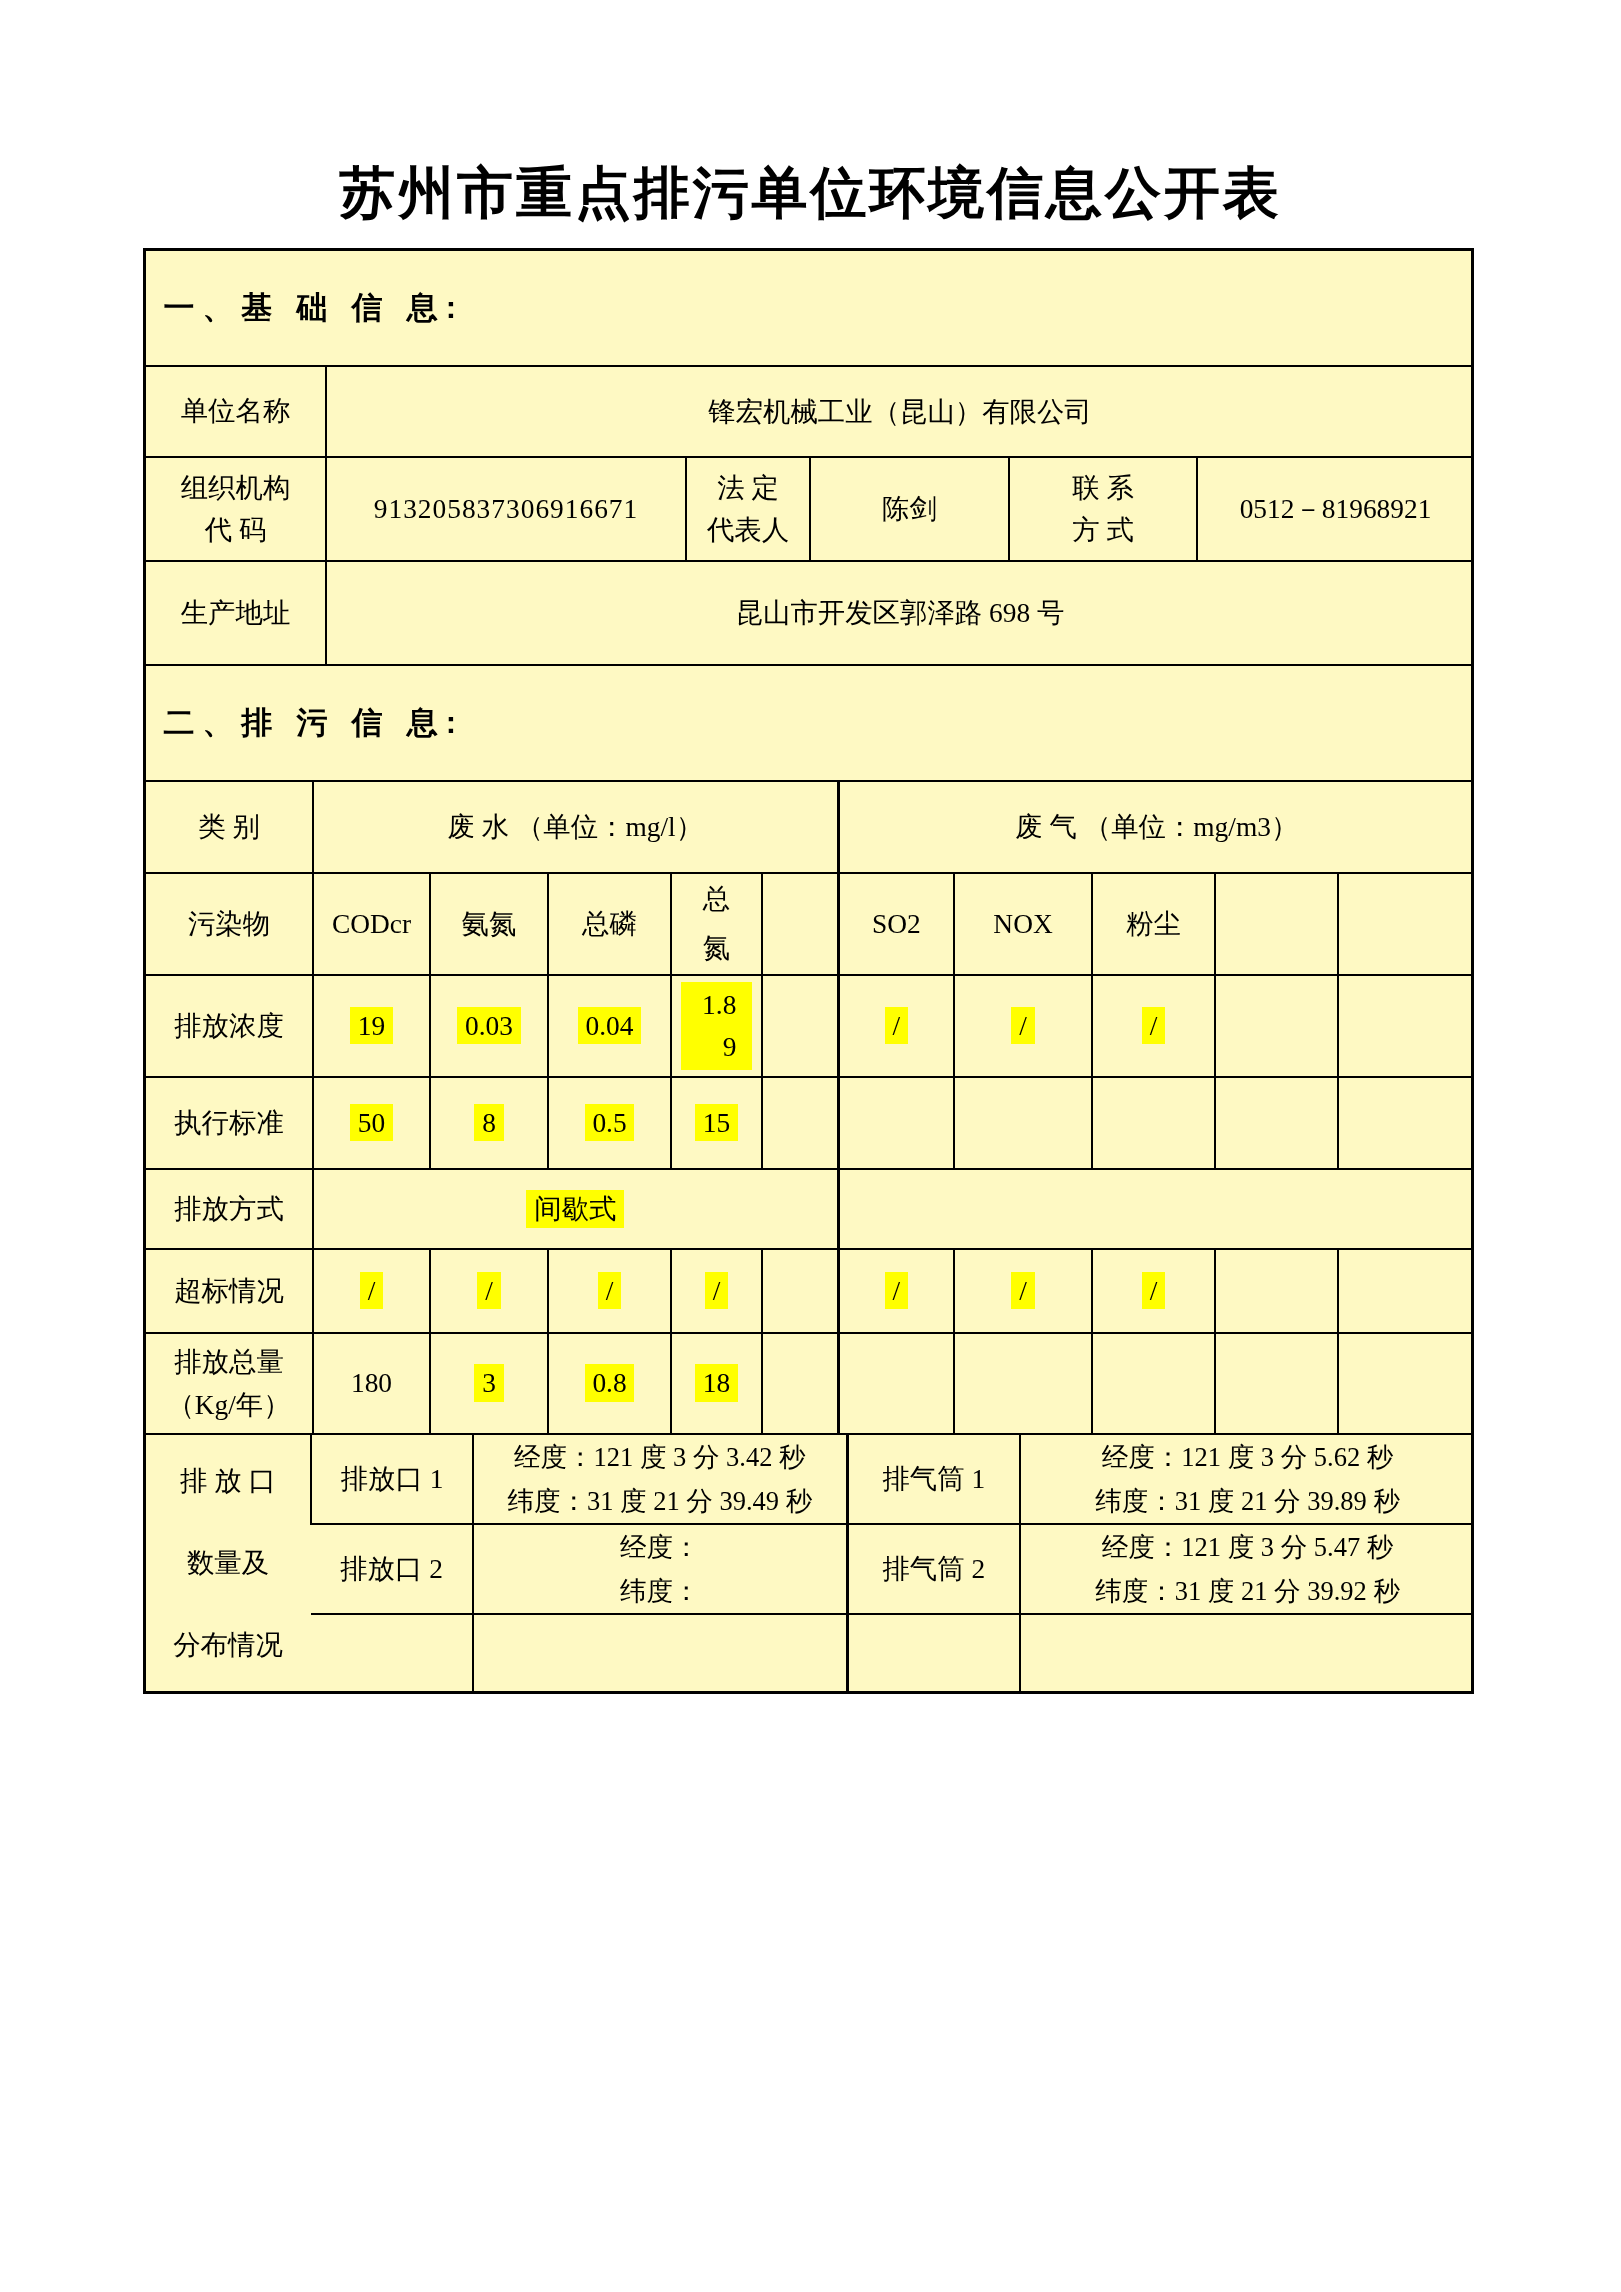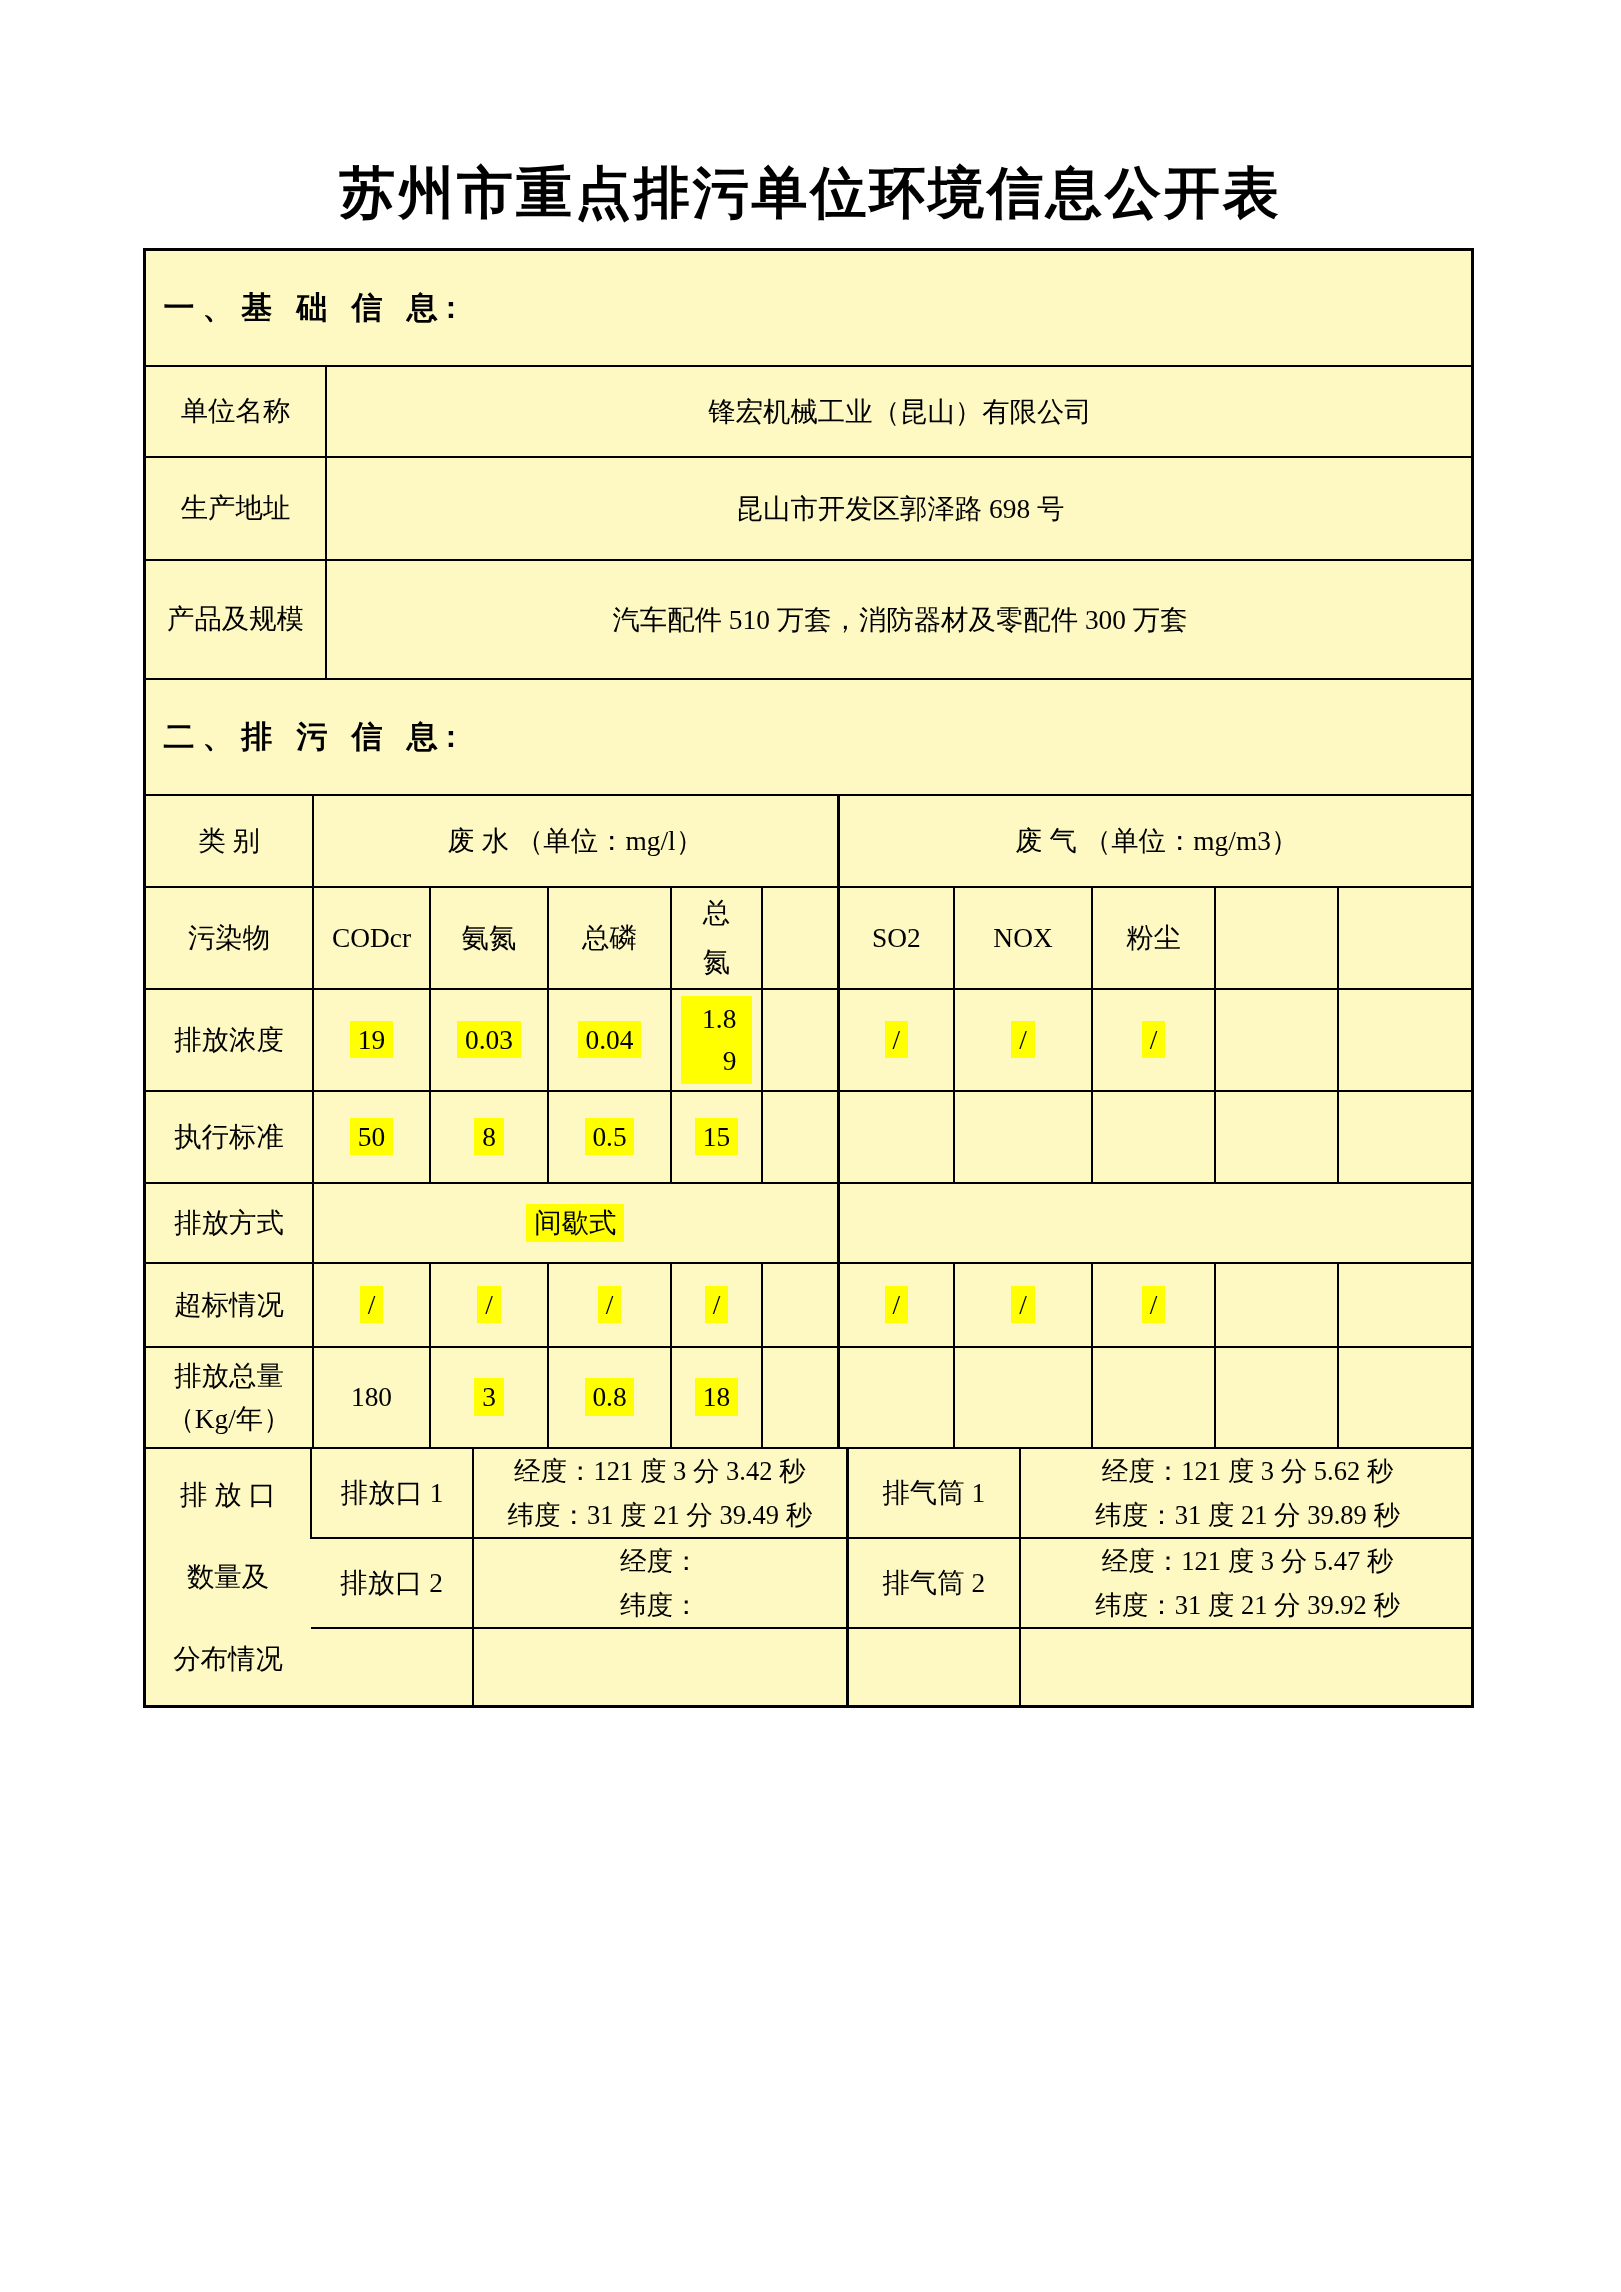--- a/index.html
+++ b/index.html
@@ -71,27 +71,34 @@
           <col style="width:124px">
           <col style="width:199px">
           <col style="width:188px">
           <col style="width:276px">
         </colgroup>
       <tbody>
           <tr style="height:90px">
         <td class="lbl">单位名称</td>
         <td class="val-lg" colspan="5">锋宏机械工业（昆山）有限公司</td>
       </tr>
+      <tr style="height:104px">
+        <td class="lbl">组织机构
+代  码</td>
+        <td class="code">913205837306916671</td>
+        <td class="lbl">法  定
+代表人</td>
+        <td>陈剑</td>
+        <td class="lbl">联 系
+方 式</td>
+        <td>0512－81968921</td>
+      </tr>
       <tr style="height:103px">
         <td class="lbl">生产地址</td>
         <td class="val-lg" colspan="5">昆山市开发区郭泽路 698 号</td>
-      </tr>
-      <tr style="height:118px">
-        <td class="lbl">产品及规模</td>
-        <td class="val-lg" colspan="5">汽车配件 510 万套，消防器材及零配件 300 万套</td>
       </tr>
     </tbody>
       </table>
 
     <div class="sec-heading mid">二、排 污 信 息:</div>
 
     <table class="t t2">
       <colgroup>
           <col style="width:167px">
           <col style="width:117px">

